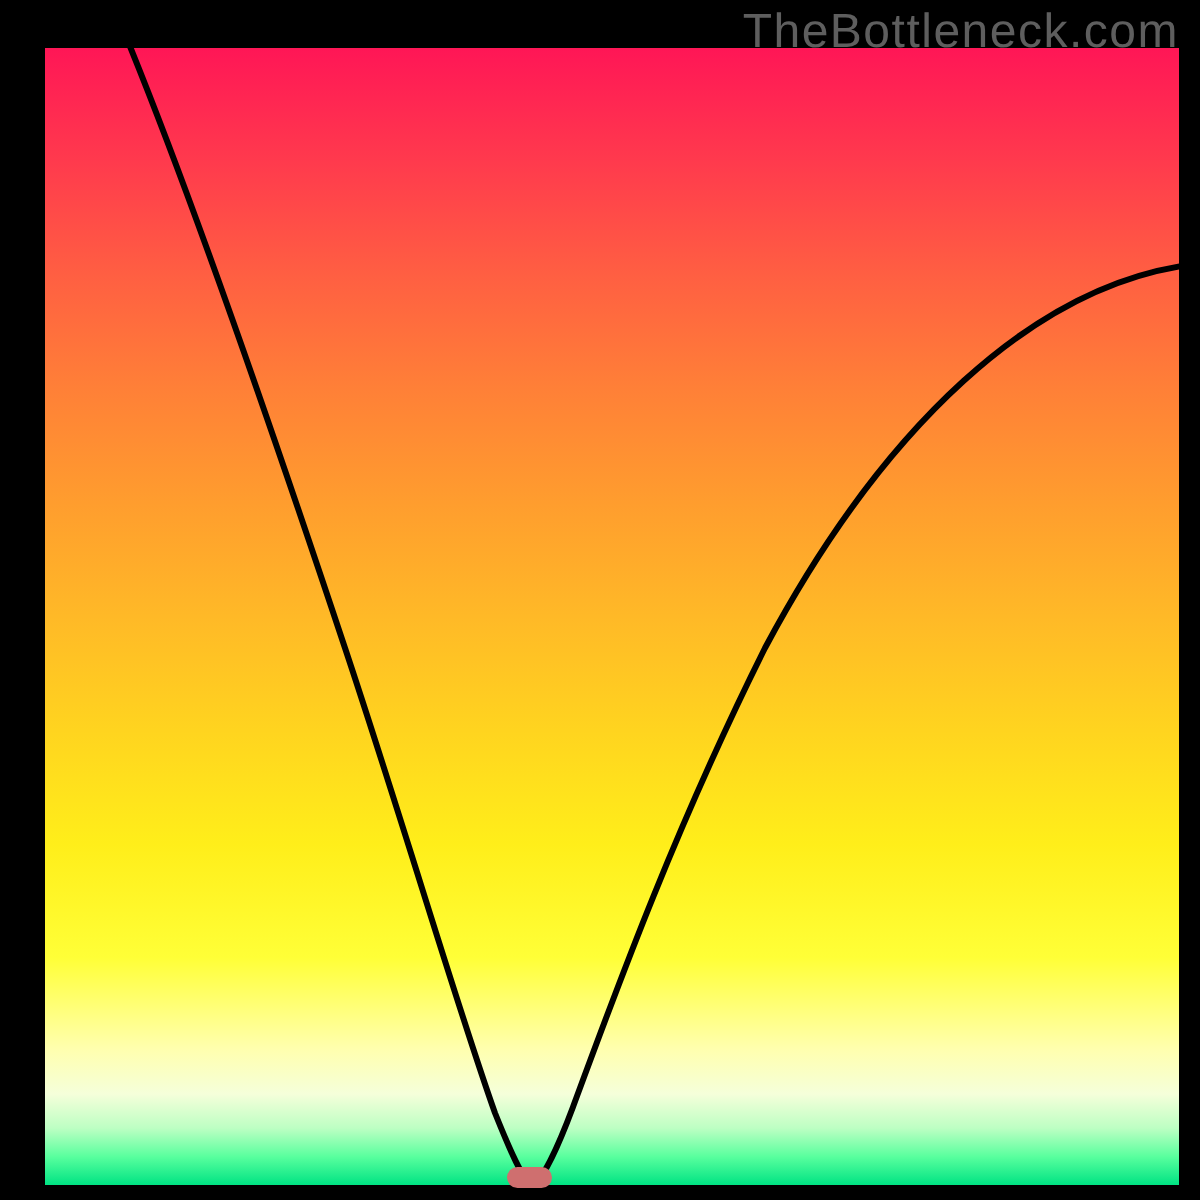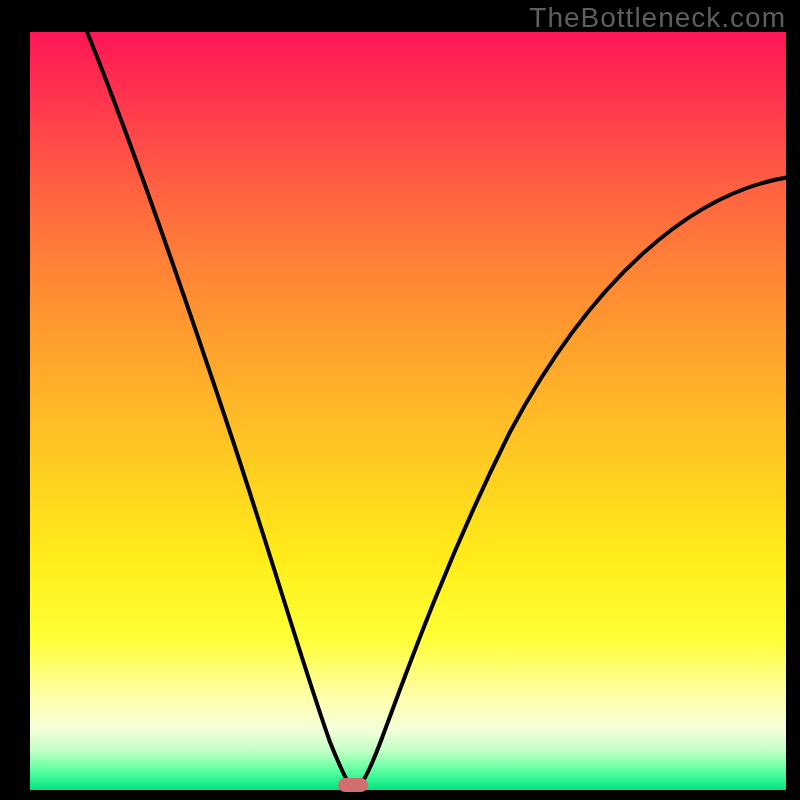--- a/index.html
+++ b/index.html
@@ -15,21 +15,21 @@
     position: absolute;
     top: 0; left: 0;
     width: 800px; height: 32px;
     background: #000;
   }
   .watermark {
     position: absolute;
     top: 2px;
     right: 14px;
     color: #5e5e5e;
-    font-size: 28px;
+    font-size: 32px;
     font-weight: 500;
     letter-spacing: 1px;
     font-family: Arial, sans-serif;
     z-index: 10;
   }
   .side-border-left {
     position: absolute;
     top: 0; left: 0;
     width: 30px; height: 800px;
     background: #000;

